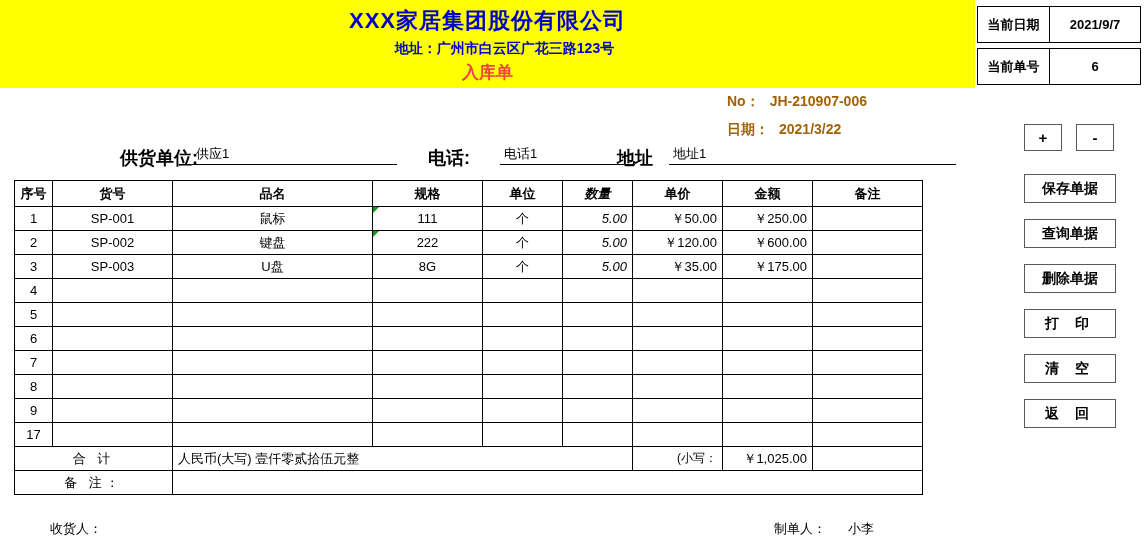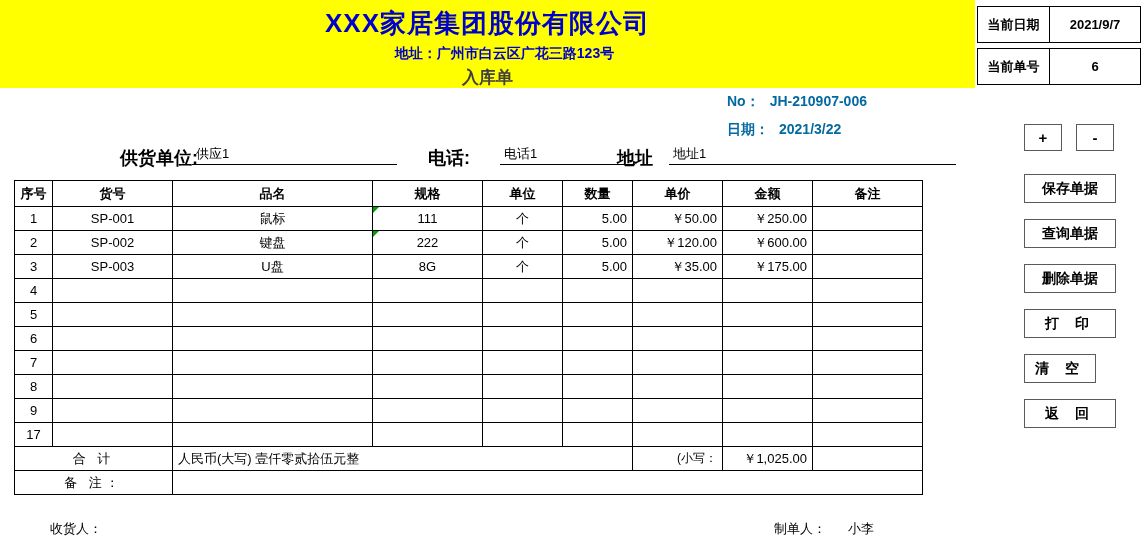--- a/index.html
+++ b/index.html
@@ -27,37 +27,37 @@
     position: absolute;
     left: 0;
     top: 0;
     width: 975px;
     height: 88px;
     background: #ffff00;
     text-align: center;
   }
   .banner .company {
     margin-top: 6px;
-    font-size: 26px;
+    font-size: 22px;
     font-weight: bold;
     color: #0000cc;
     letter-spacing: 1px;
   }
   .banner .addr {
     margin-top: 4px;
     font-size: 14px;
     font-weight: bold;
     color: #0000cc;
     margin-left: 34px;
   }
   .banner .doctype {
     margin-top: 3px;
     font-size: 17px;
     font-weight: bold;
-    color: #404040;
+    color: #ef4444;
   }
 
   
   .tr-box {
     position: absolute;
     border: 1px solid #000;
     box-sizing: border-box;
     display: flex;
     align-items: center;
   }
@@ -80,21 +80,21 @@
     justify-content: center;
     font-size: 13px;
     font-weight: bold;
   }
   #date-box { left: 977px; top: 6px; width: 164px; height: 37px; }
   #no-box   { left: 977px; top: 48px; width: 164px; height: 37px; }
 
   
   .meta {
     position: absolute;
-    color: #0369a1;
+    color: #a16207;
     font-size: 14px;
     font-weight: bold;
   }
   .meta .lbl { display: inline-block; }
   #meta-no   { left: 727px; top: 93px; }
   #meta-date { left: 727px; top: 121px; }
   .meta-val { margin-left: 10px; }
 
   
   .sup-row {
@@ -148,21 +148,21 @@
   table.grid thead th {
     font-weight: bold;
     text-align: center;
     height: 26px;
   }
   .c-seq   { width: 38px;  text-align: center; }
   .c-code  { width: 120px; text-align: center; }
   .c-name  { width: 200px; text-align: center; }
   .c-spec  { width: 110px; text-align: center; }
   .c-unit  { width: 80px;  text-align: center; }
-  .c-qty   { width: 70px;  text-align: right; }
+  .c-qty   { width: 70px;  text-align: right; font-style: italic; }
   .c-price { width: 90px;  text-align: right; }
   .c-amt   { width: 90px;  text-align: right; }
   .c-rem   { width: 110px; text-align: center; }
 
   td.green-mark {
     position: relative;
   }
   td.green-mark::before {
     content: "";
     position: absolute;
@@ -212,21 +212,21 @@
     font-weight: bold;
     color: #000;
     cursor: default;
   }
   #btn-plus  { left: 1024px; top: 124px; width: 38px; height: 27px; font-size: 15px; }
   #btn-minus { left: 1076px; top: 124px; width: 38px; height: 27px; font-size: 15px; }
   #btn-save   { left: 1024px; top: 174px; width: 92px; height: 29px; }
   #btn-query  { left: 1024px; top: 219px; width: 92px; height: 29px; }
   #btn-delete { left: 1024px; top: 264px; width: 92px; height: 29px; }
   #btn-print  { left: 1024px; top: 309px; width: 92px; height: 29px; letter-spacing: 6px; }
-  #btn-clear  { left: 1024px; top: 354px; width: 72px; height: 29px; letter-spacing: 6px; }
+  #btn-clear  { left: 1024px; top: 354px; width: 92px; height: 29px; letter-spacing: 6px; }
   #btn-back   { left: 1024px; top: 399px; width: 92px; height: 29px; letter-spacing: 6px; }
 
   
   .hr-line {
     position: absolute;
     left: 0;
     top: 88px;
     width: 975px;
     height: 1px;
     background: #ffffff;

